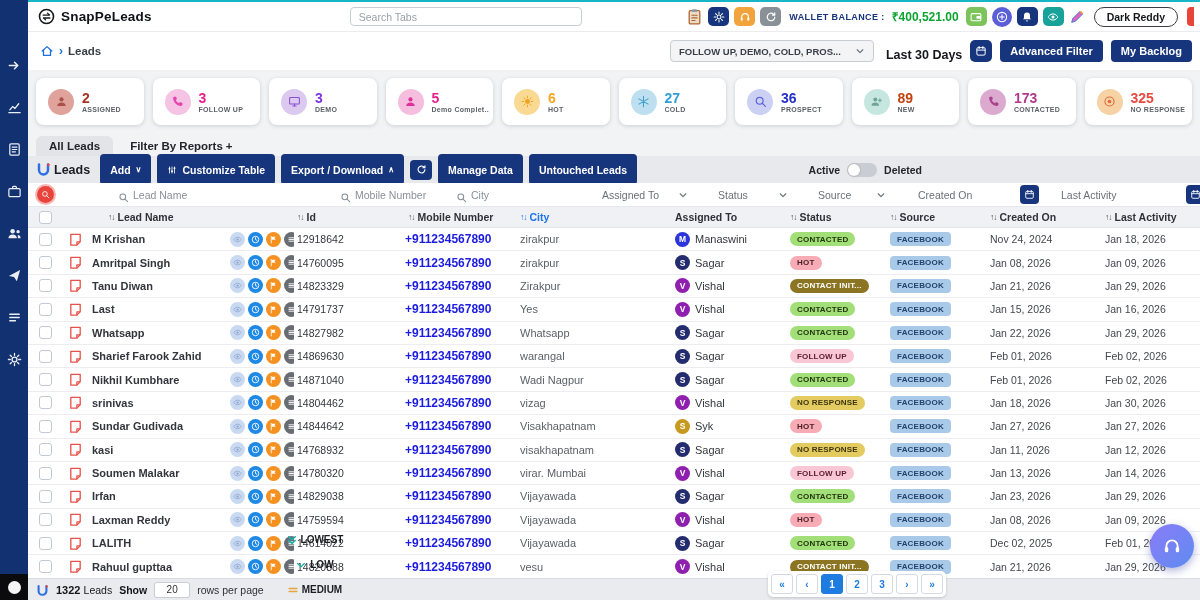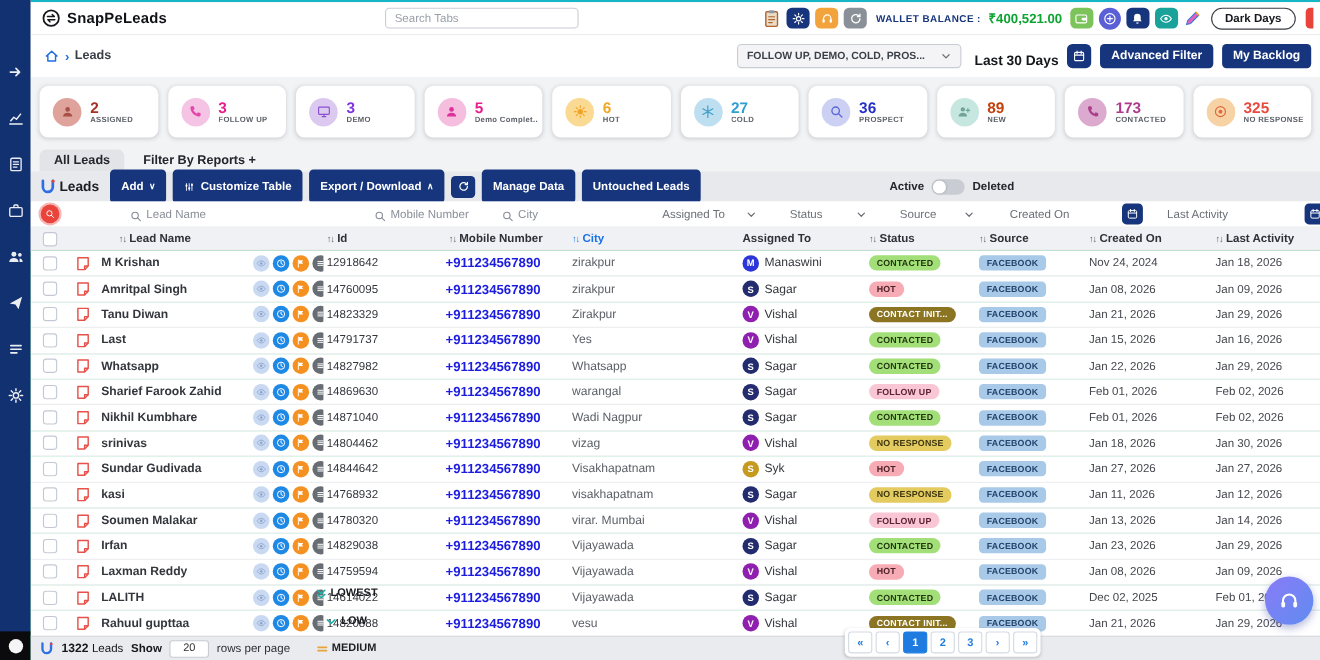--- a/index.html
+++ b/index.html
@@ -15,21 +15,21 @@
 
   
   .main { flex:1; display:flex; flex-direction:column; position:relative; border-top:2px solid #17b6c6; background:#f2f3f5; }
 
   
   .topbar { height:30px; background:#fff; display:flex; align-items:center; padding:0 6px 0 10px; border-bottom:1px solid #ececee; flex:0 0 30px; }
   .logo { display:flex; align-items:center; gap:6px; }
   .logo-mark { width:17px; height:17px; color:#16171c; }
   .logo-mark svg { width:100%; height:100%; }
   .logo-text { font-size:13.5px; font-weight:bold; color:#101218; letter-spacing:.2px; }
-  .search-tabs { margin-left:198px; width:176px; height:19px; border:1px solid #c8ccd3; border-radius:4px; font-size:10.5px; padding:0 8px; color:#333; background:#fff; }
+  .search-tabs { margin-left:198px; width:232px; height:19px; border:1px solid #c8ccd3; border-radius:4px; font-size:10.5px; padding:0 8px; color:#333; background:#fff; }
   .search-tabs::placeholder { color:#9aa0a9; }
   .topbar-right { margin-left:auto; display:flex; align-items:center; gap:5px; }
   .plain-icon { width:17px; height:17px; display:inline-flex; cursor:pointer; }
   .plain-icon svg { width:100%; height:100%; }
   .icon-btn { width:21px; height:19px; border:none; border-radius:5px; display:inline-flex; align-items:center; justify-content:center; cursor:pointer; color:#fff; padding:0; }
   .icon-btn svg { width:12px; height:12px; }
   .icon-btn.navy { background:#17357d; }
   .icon-btn.orange { background:#f2a33c; }
   .icon-btn.gray { background:#8a9097; }
   .icon-btn.green { background:#7cc35b; }
@@ -126,21 +126,21 @@
   .th-city .sort { color:#1a73e8; }
   .th-assign { padding-left:15px; }
   .th-status { padding-left:14px; }
   .th-source { padding-left:14px; }
   .th-created { padding-left:16px; }
   .th-last { padding-left:27px; }
   .checkbox { width:13px; height:13px; border:1.5px solid #c3c9d4; border-radius:3px; background:#fff; display:inline-block; cursor:pointer; }
   .th-chk, .td-chk { justify-content:center; }
 
   
-  .tbody { flex:1 1 auto; overflow:hidden; background:#22c55e; }
+  .tbody { flex:1 1 auto; overflow:hidden; background:#fde047; }
   .tr { height:23.4px; border-bottom:1px solid #ededf1; background:#fff; cursor:pointer; }
   .td { display:flex; align-items:center; overflow:hidden; white-space:nowrap; }
   .note { width:15px; height:15px; color:#e8504a; display:inline-flex; cursor:pointer; }
   .note svg { width:100%; height:100%; }
   .td-note { justify-content:center; }
   .td-name { font-size:11px; font-weight:bold; color:#33363c; padding-left:4px; }
   .td-acts { gap:3px; }
   .act { width:15px; height:15px; border-radius:50%; display:inline-flex; align-items:center; justify-content:center; cursor:pointer; flex:0 0 15px; }
   .act svg { width:9px; height:9px; }
   .a-eye { background:#c8d9f1; color:#8ba3cc; }
@@ -319,21 +319,21 @@
                 <circle cx="8" cy="8" r="2" fill="currentColor"></circle>
               </svg>
             </span>
           </button>
         <span class="plain-icon">
             <svg viewBox="0 0 16 16">
               <path d="M2.5 13.5l1-3.5 7-7 2.5 2.5-7 7-3.5 1z" fill="#e062c0" stroke="#3a7bd5" stroke-width="0.9"></path>
               <path d="M10.5 3l2.5 2.5" stroke="#f5a623" stroke-width="1.3"></path>
             </svg>
           </span>
-        <button class="pill">Dark Days</button>
+        <button class="pill">Dark Reddy</button>
         <span class="red-edge"></span>
       </div>
     </header>
 
     <div class="crumb-row">
       <div class="crumb">
         <span class="home"><svg viewBox="0 0 16 16">
               <path d="M2.5 8L8 3l5.5 5M4 7v6h8V7" fill="none" stroke="currentColor" stroke-width="1.5" stroke-linecap="round" stroke-linejoin="round"></path>
             </svg></span>
         <span class="sep">›</span>

